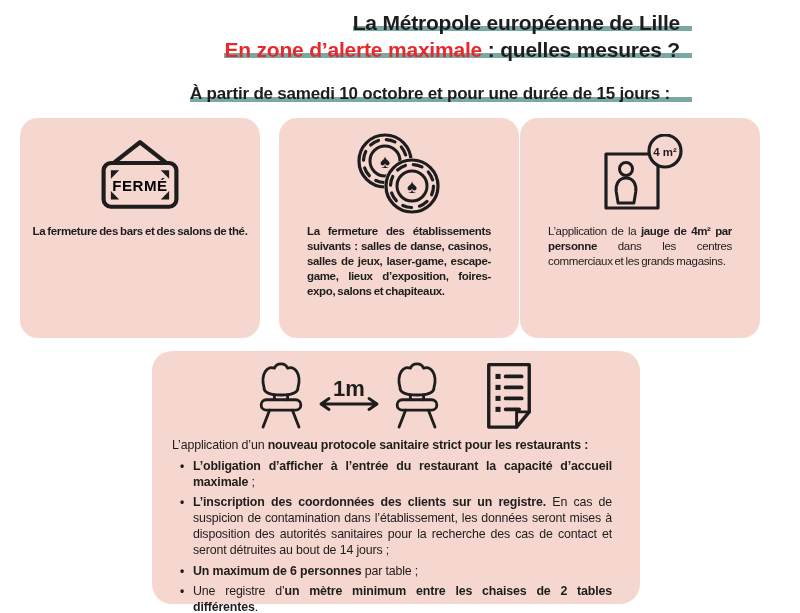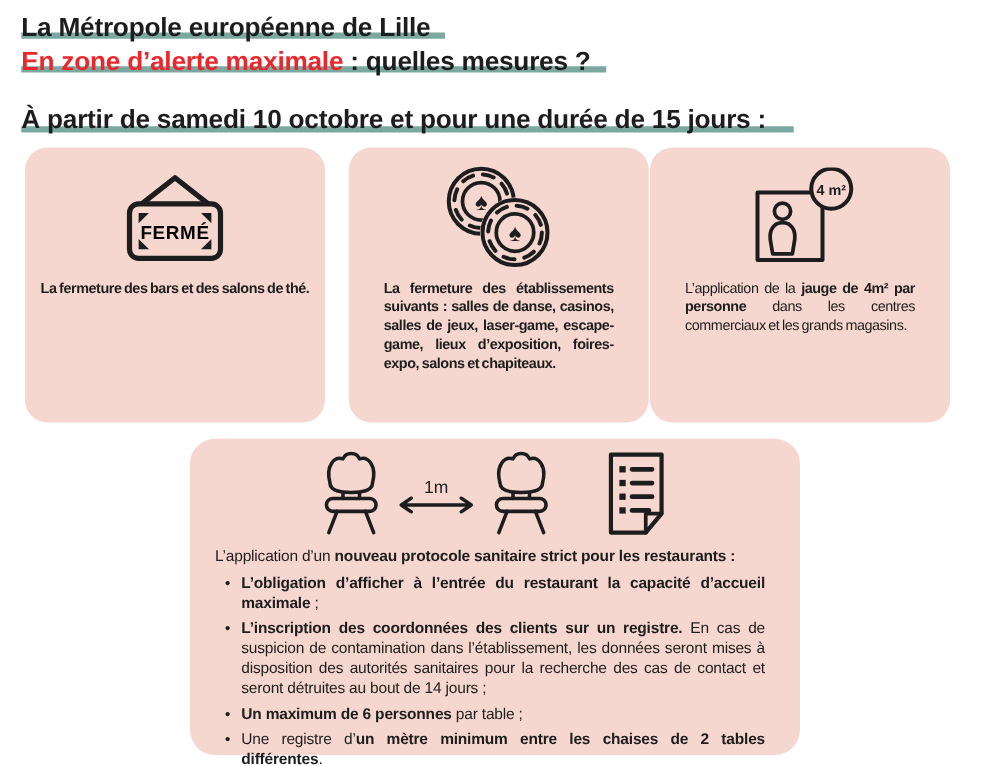--- a/index.html
+++ b/index.html
@@ -6,33 +6,33 @@
   html,body { width:800px; height:613px; }
   body {
     position:relative;
     background:#ffffff;
     font-family:"Liberation Sans", sans-serif;
     color:#1d1d1d;
     overflow:hidden;
   }
 
   
-  .header { position:absolute; top:9px; left:0; width:692px; text-align:left;padding-left:17px; }
+  .header { position:absolute; top:9px; left:0; width:692px; text-align:right;padding-left:17px; }
   .title-line { font-size:21px; font-weight:800; line-height:27px; letter-spacing:-0.2px; }
   .hl {
     background-image:linear-gradient(#7ba8a1,#7ba8a1);
     background-repeat:no-repeat;
     background-size:100% 5px;
     background-position:0 86%;
     padding-right:12px;
   }
   .red { color:#e8282d; }
   .subtitle {
     margin-top:21px;
-    font-size:21px;
+    font-size:17px;
     font-weight:800;
     letter-spacing:-0.2px;
   }
   .subtitle .hl { padding-right:22px; background-position:0 92%; }
 
   
   .card {
     position:absolute;
     top:118px;
     width:240px;
@@ -68,21 +68,21 @@
   }
   .icons-row {
     margin-top:12px;
     height:70px;
     display:flex;
     align-items:flex-end;
     justify-content:center;
     gap:12px;
   }
   .arrow-block { display:flex; flex-direction:column; align-items:center; margin-bottom:22px; }
-  .arrow-label { font-size:14px; font-weight:400; line-height:16px; }
+  .arrow-label { font-size:22px; font-weight:700; line-height:16px; }
   .checklist-wrap { margin-left:28px; }
   .resto-text { padding:0 28px; font-size:12.4px; line-height:15.8px; letter-spacing:-0.15px; }
   .intro { margin-top:5px;padding-left:20px; }
   .bullet { display:flex; margin-top:5px; }
   .bullet .dot { width:13px; flex:0 0 13px; font-weight:700; font-size:12px; }
   .bullet .btxt { flex:1; text-align:justify; }
 </style>
 </head>
 <body>
 

